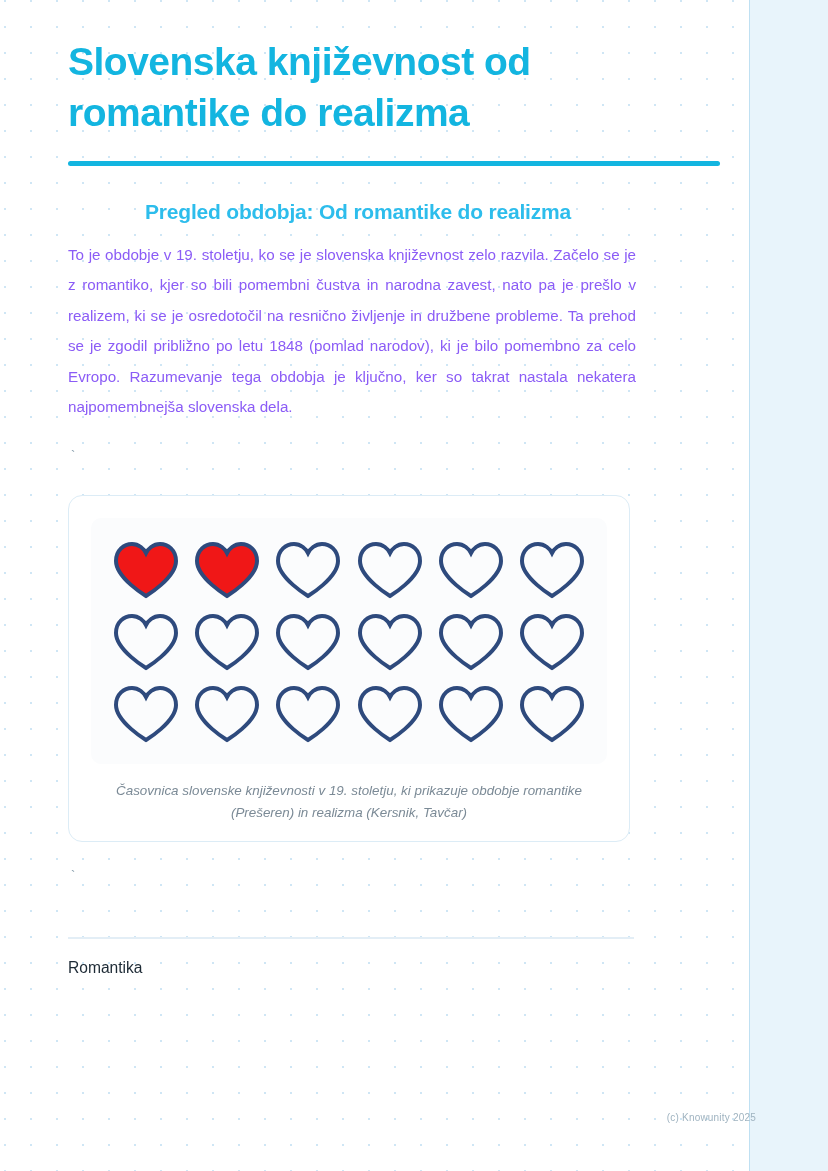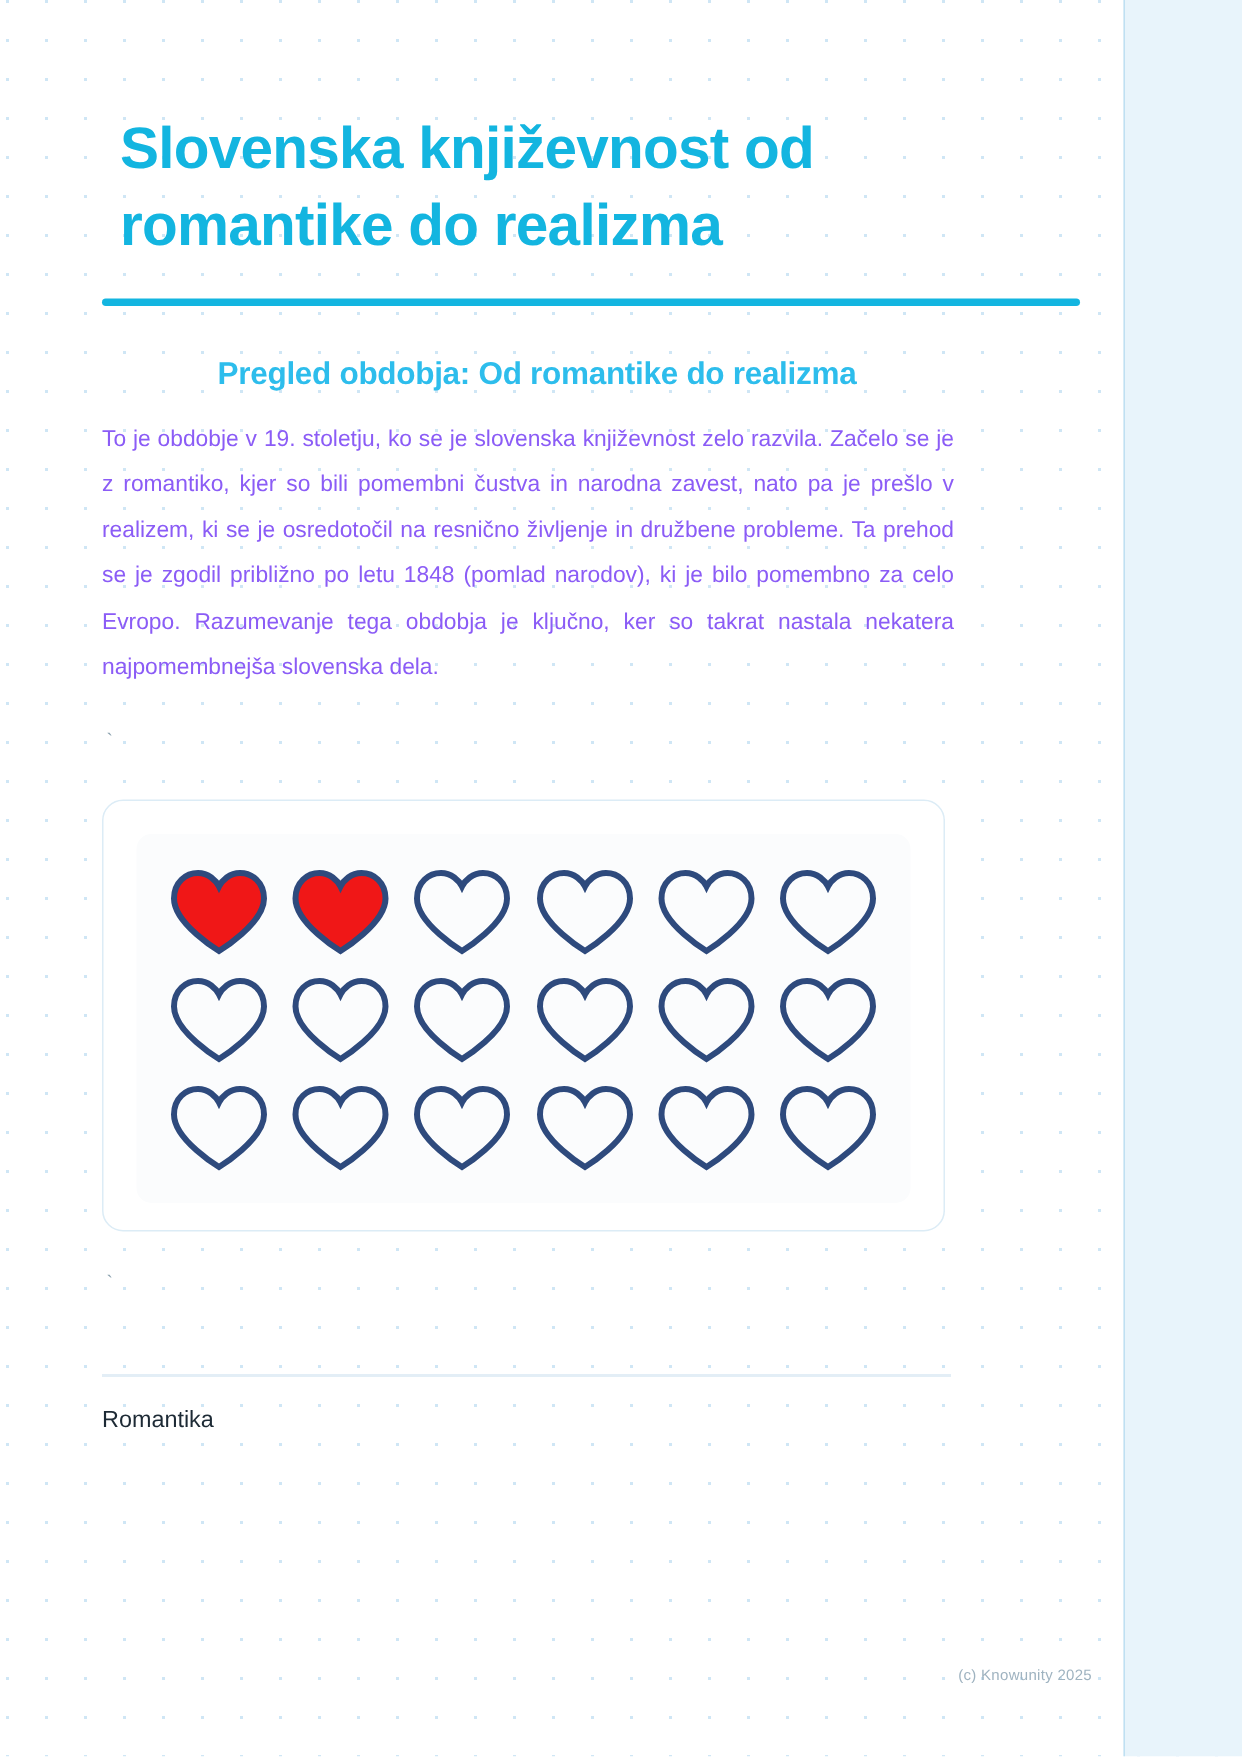--- a/index.html
+++ b/index.html
@@ -37,22 +37,22 @@
   }
 
   .content {
     position: absolute;
     left: 68px;
     top: 0;
     width: 580px;
   }
 
   .title {
-    margin: 12px;
-    padding-top: 62px;
+    margin: 0;
+    padding-top: 36px;
     font-size: 39px;
     line-height: 1.32;
     font-weight: bold;
     color: #13b5e0;
     letter-spacing: -0.5px;
   }
 
   .title-rule {
     margin-top: 22px;
     width: 652px;
@@ -140,21 +140,21 @@
 
   .sub-head {
     margin-top: 20px;
     font-size: 15.6px;
     font-weight: normal;
     color: #1d2a35;
   }
 
   .footer-note {
     position: absolute;
-    right: 100px;
+    right: 72px;
     bottom: 48px;
     font-size: 10px;
     color: #9fb3c0;
     letter-spacing: 0.2px;
   }
 </style>
 </head>
 <body>
 
 <div class="page"></div>
@@ -231,20 +231,21 @@
           </svg>
         <svg class="heart" viewBox="0 0 74 64">
             <path d="M37 58 C37 58 7 40 7 23 C7 12 15 6 23 6 C30 6 35 11 37 15 C39 11 44 6 51 6 C59 6 67 12 67 23 C67 40 37 58 37 58 Z" fill="none" stroke="#2e4a7d" stroke-width="4"></path>
           </svg>
         <svg class="heart" viewBox="0 0 74 64">
             <path d="M37 58 C37 58 7 40 7 23 C7 12 15 6 23 6 C30 6 35 11 37 15 C39 11 44 6 51 6 C59 6 67 12 67 23 C67 40 37 58 37 58 Z" fill="none" stroke="#2e4a7d" stroke-width="4"></path>
           </svg>
       </div>
 
     </div>
+    <div class="figure-caption">Časovnica slovenske književnosti v 19. stoletju, ki prikazuje obdobje romantike (Prešeren) in realizma (Kersnik, Tavčar)</div>
   </div>
 
   <div class="tick">`</div>
 
   <div class="divider"></div>
 
   <div class="sub-head">Romantika</div>
 
 </div>
 

